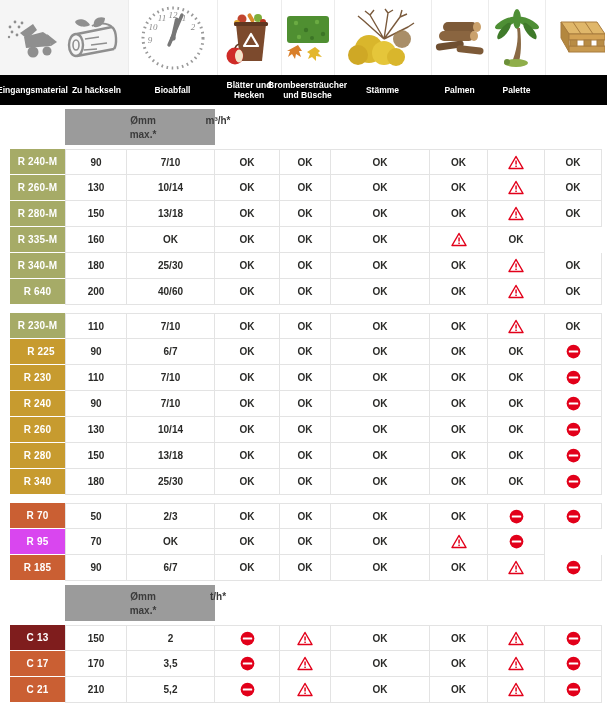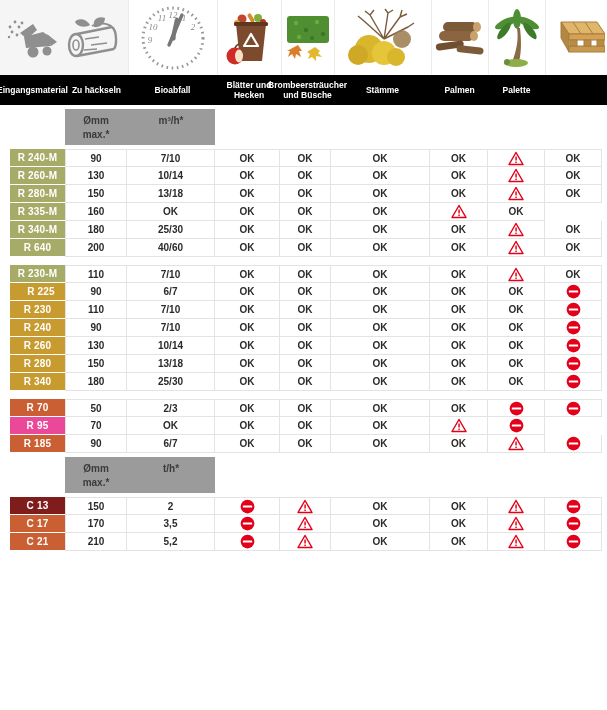--- a/index.html
+++ b/index.html
@@ -15,29 +15,29 @@
   
   .bar-row { display:grid; grid-template-columns:65px 63px 89px 64px 53px 97px 57px 57px 62px; height:30px; background:#000; }
   .bar-cell { display:flex; align-items:center; justify-content:center; text-align:center;
               color:#fff; font-size:8.5px; font-weight:bold; line-height:1.2; padding:0 1px; }
 
   
   .tbody { width:592px; margin-left:10px; }
   .grid9 { display:grid; grid-template-columns:55px 62px 88px 65px 51px 99px 58px 57px 57px; }
 
   .subhead-row { height:36px; margin:4px 0 4px 0; }
-  .subhead-box { grid-column:2 / span 2; background:#9b9b9b; display:grid; grid-template-columns:62px 88px; }
+  .subhead-box { grid-column:2 / span 2; background:#9b9b9b; display:grid; grid-template-columns:62px 88px;padding-left:47px; }
   .subhead-unit { display:flex; flex-direction:column; align-items:center; padding-top:5px;
                   font-size:10px; font-weight:bold; color:#3b3b3b; line-height:1.35; }
 
   .group { margin-top:8px; }
   .group:first-of-type, .group[data-gi="0"] { margin-top:0; }
   .group[data-gi="3"] { margin-top:3px; }
 
-  .g-row { height:18px;text-align:right; }
+  .g-row { height:26px;text-align:right; }
   .g-row .cell { background:#fff; border-right:1px solid #e3e3e3; border-bottom:1px solid #e3e3e3;
                  display:flex; align-items:center; justify-content:center;
                  font-size:10px; font-weight:bold; color:#2a2a28; }
   .g-row .cell.diam { border-left:1px solid #e3e3e3; }
   .g-row.first .cell { border-top:1px solid #e3e3e3; }
   .g-row .cell.model { border:none; border-bottom:1px solid #fff; color:#fff; font-size:10px; letter-spacing:.2px; }
   .status-svg { display:block; }
 </style>
 </head>
 <body>
@@ -711,21 +711,21 @@
           <div class="cell">
             <span class="icon-wrap">
               <svg class="status-svg" width="15" height="15" viewBox="0 0 24 24">
                 <circle cx="12" cy="12" r="11" fill="#e2001a"></circle>
                 <rect x="4.5" y="10.3" width="15" height="3.4" rx="1" fill="#fff"></rect>
               </svg>
             </span>
           </div>
         </div>
         <div class="grid9 g-row">
-          <div class="cell model" style="background: #ec4899;">
+          <div class="cell model" style="background: #d946ef;">
             <span>R 95</span>
           </div>
           <div class="cell diam">
             <span>70</span>
           </div>
           <div class="cell">
             <span>OK</span>
           </div>
           <div class="cell">
             <span>OK</span>

